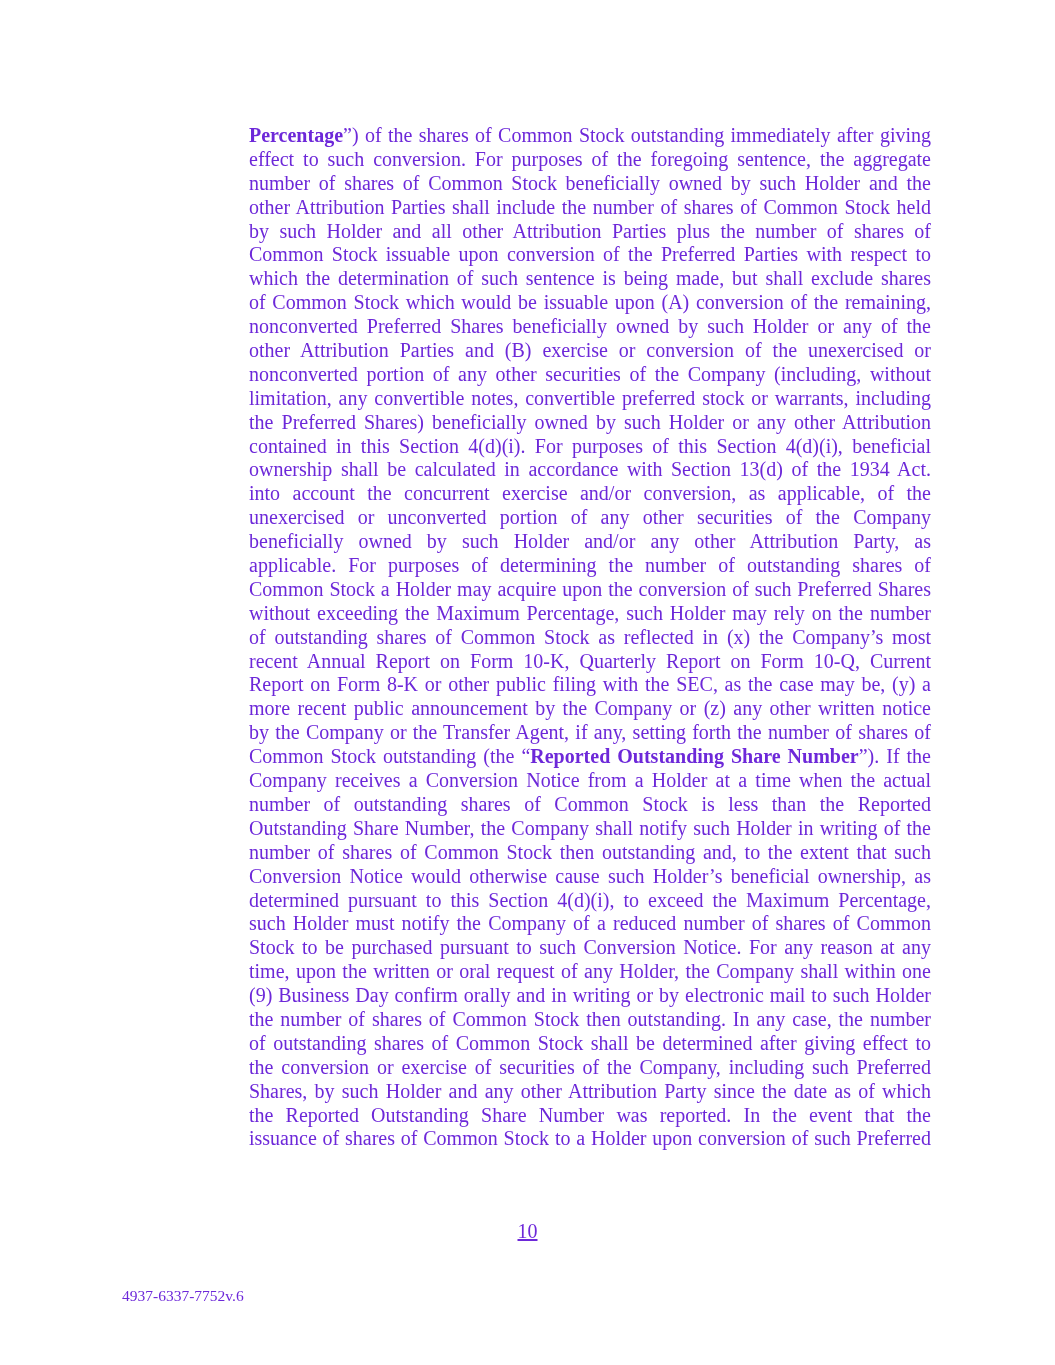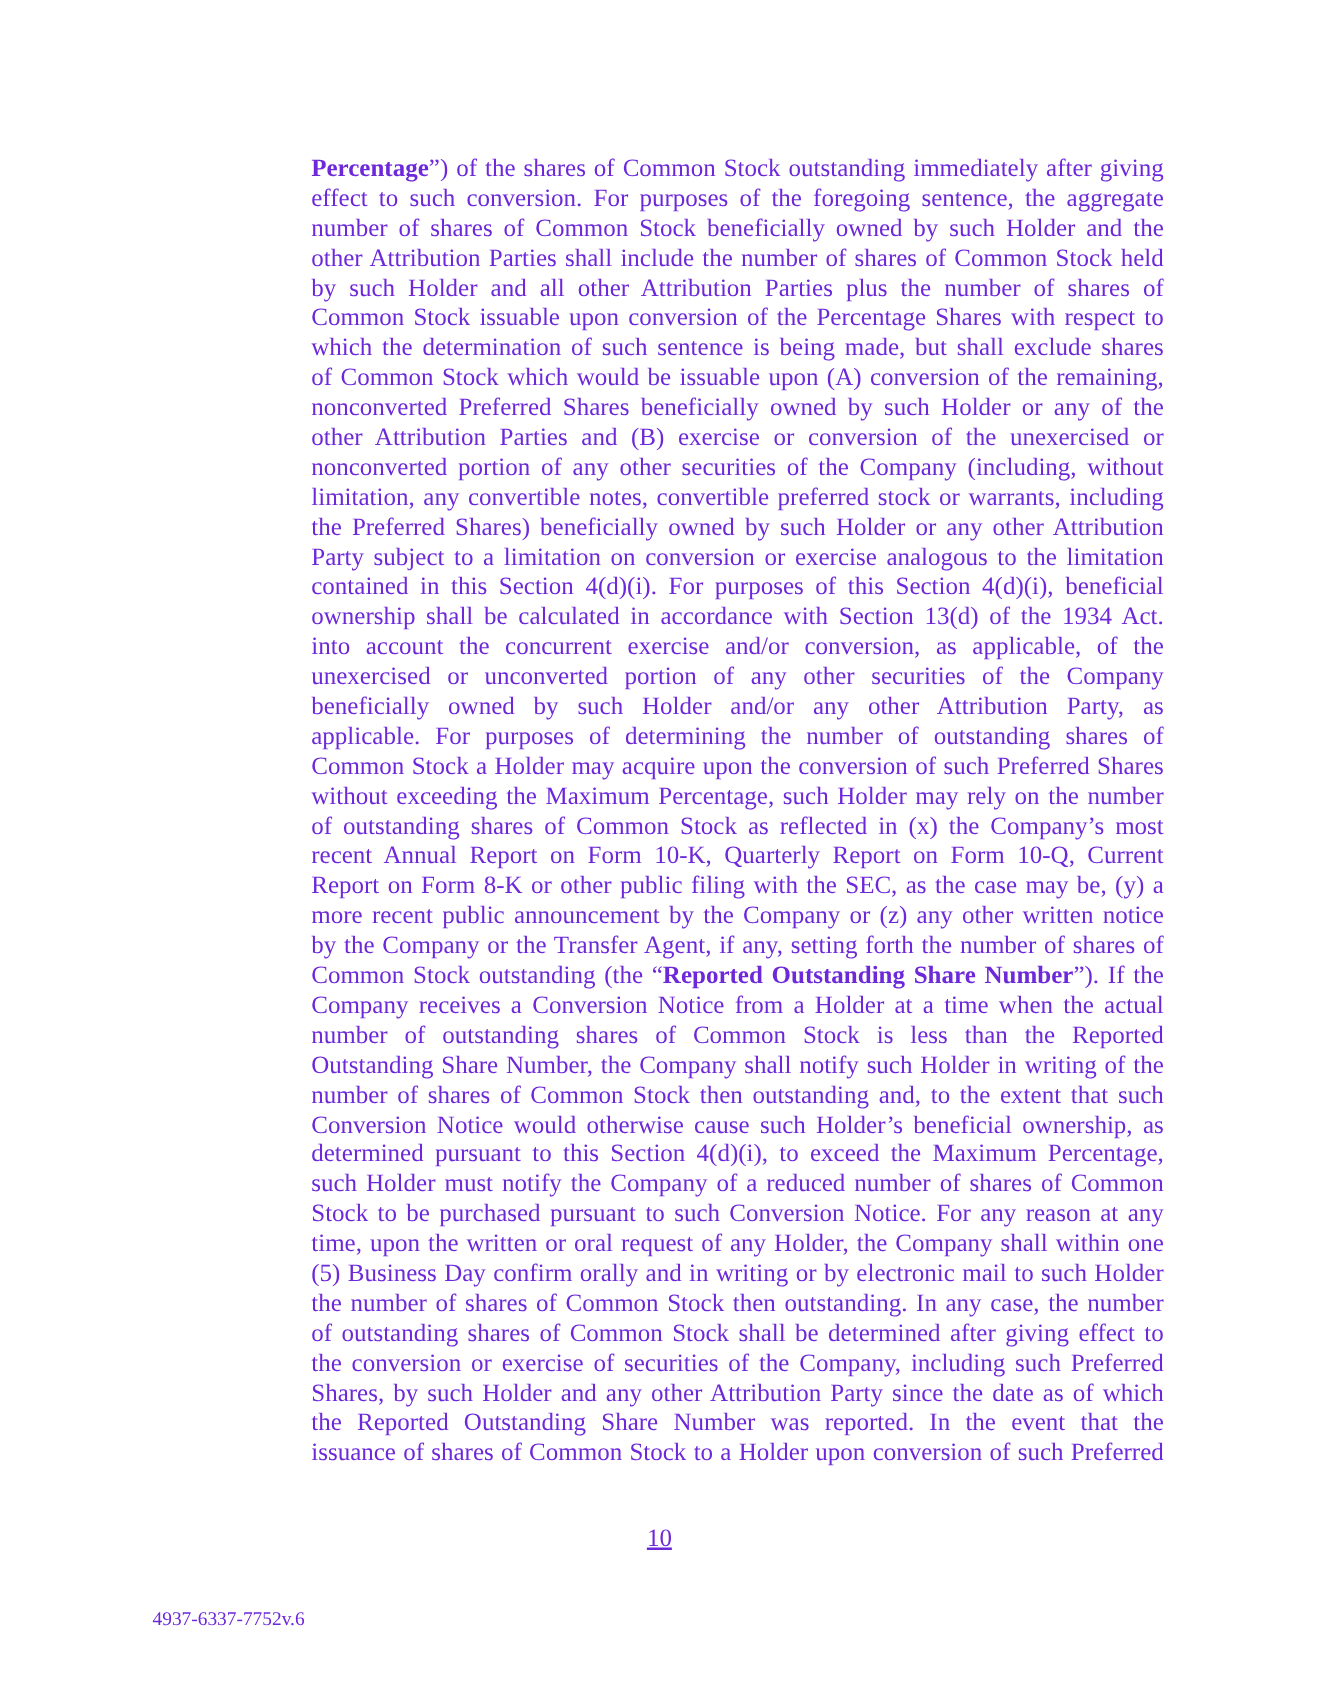--- a/index.html
+++ b/index.html
@@ -50,29 +50,28 @@
 </head>
 <body>
 
 <div class="page">
   <div class="text-block">
       <div class="line"><span class="b">Percentage</span><span>”) of the shares of Common Stock outstanding immediately after giving</span></div>
       <div class="line"><span>effect to such conversion.  For purposes of the foregoing sentence, the aggregate</span></div>
       <div class="line"><span>number of shares of Common Stock beneficially owned by such Holder and the</span></div>
       <div class="line"><span>other Attribution Parties shall include the number of shares of Common Stock held</span></div>
       <div class="line"><span>by such Holder and all other Attribution Parties </span><span class="u">plus</span><span> the number of shares of</span></div>
-      <div class="line"><span>Common Stock issuable upon conversion of the Percentage Shares with respect to</span></div>
+      <div class="line"><span>Common Stock issuable upon conversion of the Preferred Parties with respect to</span></div>
       <div class="line"><span>which the determination of such sentence is being made, but shall exclude shares</span></div>
       <div class="line"><span>of Common Stock which would be issuable upon (A) conversion of the remaining,</span></div>
       <div class="line"><span>nonconverted Preferred Shares beneficially owned by such Holder or any of the</span></div>
       <div class="line"><span>other Attribution Parties and (B) exercise or conversion of the unexercised or</span></div>
       <div class="line"><span>nonconverted portion of any other securities of the Company (including, without</span></div>
       <div class="line"><span>limitation, any convertible notes, convertible preferred stock or warrants, including</span></div>
       <div class="line"><span>the Preferred Shares) beneficially owned by such Holder or any other Attribution</span></div>
-      <div class="line"><span>Party subject to a limitation on conversion or exercise analogous to the limitation</span></div>
       <div class="line"><span>contained in this Section 4(d)(i).  For purposes of this Section 4(d)(i), beneficial</span></div>
       <div class="line"><span>ownership shall be calculated in accordance with Section 13(d) of the 1934 Act.</span></div>
       <div class="line"><span>into account the concurrent exercise and/or conversion, as applicable, of the</span></div>
       <div class="line"><span>unexercised or unconverted portion of any other securities of the Company</span></div>
       <div class="line"><span>beneficially owned by such Holder and/or any other Attribution Party, as</span></div>
       <div class="line"><span>applicable.  For purposes of determining the number of outstanding shares of</span></div>
       <div class="line"><span>Common Stock a Holder may acquire upon the conversion of such Preferred Shares</span></div>
       <div class="line"><span>without exceeding the Maximum Percentage, such Holder may rely on the number</span></div>
       <div class="line"><span>of outstanding shares of Common Stock as reflected in (x) the Company’s most</span></div>
       <div class="line"><span>recent Annual Report on Form 10-K, Quarterly Report on Form 10-Q, Current</span></div>
@@ -82,21 +81,21 @@
       <div class="line"><span>Common Stock outstanding (the “</span><span class="b">Reported Outstanding Share Number</span><span>”).  If the</span></div>
       <div class="line"><span>Company receives a Conversion Notice from a Holder at a time when the actual</span></div>
       <div class="line"><span>number of outstanding shares of Common Stock is less than the Reported</span></div>
       <div class="line"><span>Outstanding Share Number, the Company shall notify such Holder in writing of the</span></div>
       <div class="line"><span>number of shares of Common Stock then outstanding and, to the extent that such</span></div>
       <div class="line"><span>Conversion Notice would otherwise cause such Holder’s beneficial ownership, as</span></div>
       <div class="line"><span>determined pursuant to this Section 4(d)(i), to exceed the Maximum Percentage,</span></div>
       <div class="line"><span>such Holder must notify the Company of a reduced number of shares of Common</span></div>
       <div class="line"><span>Stock to be purchased pursuant to such Conversion Notice.  For any reason at any</span></div>
       <div class="line"><span>time, upon the written or oral request of any Holder, the Company shall within one</span></div>
-      <div class="line"><span>(5) Business Day confirm orally and in writing or by electronic mail to such Holder</span></div>
+      <div class="line"><span>(9) Business Day confirm orally and in writing or by electronic mail to such Holder</span></div>
       <div class="line"><span>the number of shares of Common Stock then outstanding.  In any case, the number</span></div>
       <div class="line"><span>of outstanding shares of Common Stock shall be determined after giving effect to</span></div>
       <div class="line"><span>the conversion or exercise of securities of the Company, including such Preferred</span></div>
       <div class="line"><span>Shares, by such Holder and any other Attribution Party since the date as of which</span></div>
       <div class="line"><span>the Reported Outstanding Share Number was reported.  In the event that the</span></div>
       <div class="line"><span>issuance of shares of Common Stock to a Holder upon conversion of such Preferred</span></div>
     </div>
   <div class="page-number">10</div>
   <div class="doc-footer">4937-6337-7752v.6</div>
 </div>

